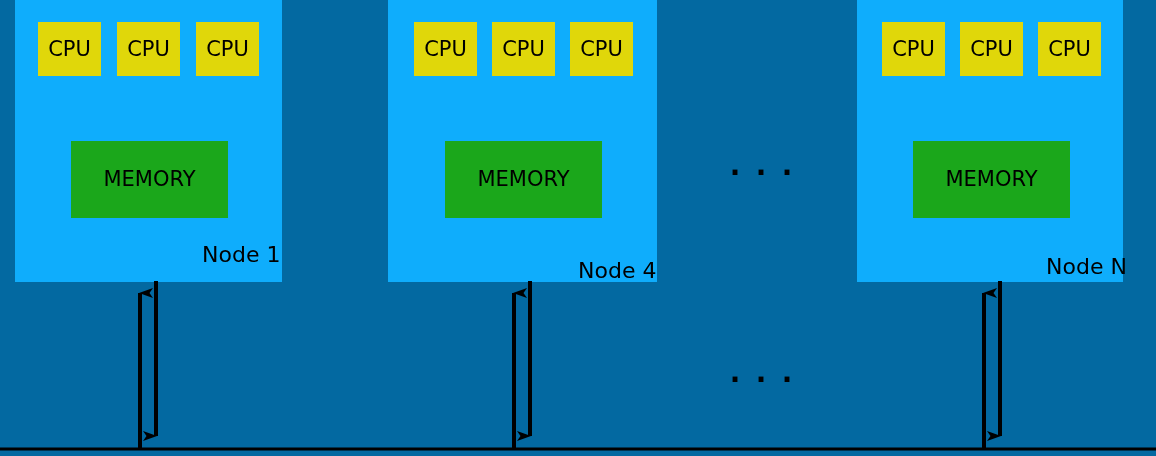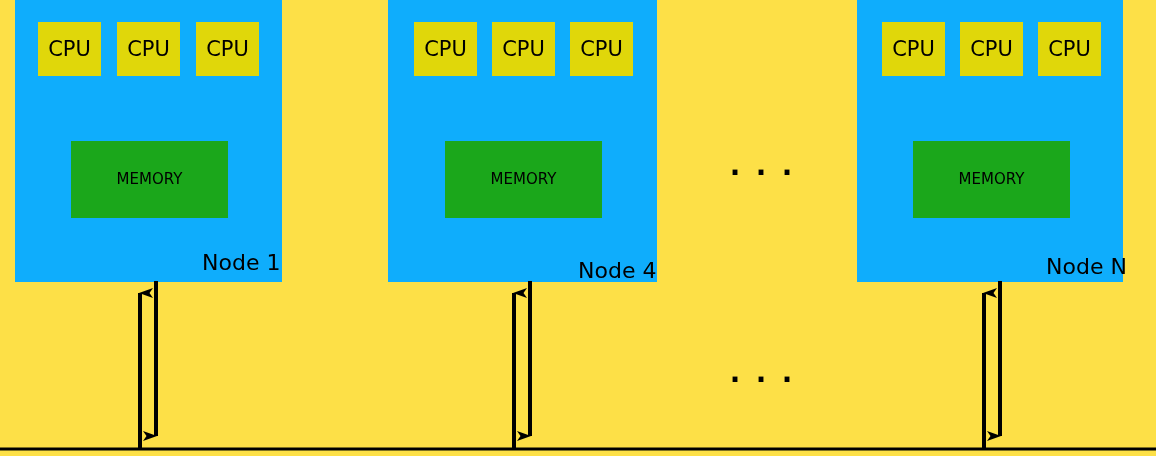--- a/index.html
+++ b/index.html
@@ -29,21 +29,21 @@
     line-height: 1;
     display: flex;
     align-items: center;
     justify-content: center;
     letter-spacing: 0px;
   }
   .memory {
     position: absolute;
     background: var(--mem-bg, #1ba71b);
     color: #000000;
-    font-size: 15px;
+    font-size: 21px;
     line-height: 1;
     display: flex;
     align-items: center;
     justify-content: center;
   }
   .node-label {
     position: absolute;
     color: #000000;
     font-size: 22px;
     line-height: 1;
@@ -64,36 +64,36 @@
     left: 0;
     top: 0;
     width: 1156px;
     height: 456px;
     pointer-events: none;
   }
 </style>
 </head>
 <body>
 
-<div id="canvas" style="background: #fde047;">
+<div id="canvas" style="background: #0369a1;">
 
   <div class="node" style="left:15px; top:0px; width:267px; height:282px; --node-bg:#0fadfc;">
     <div class="cpu" style="left: 23px; top: 22px; width: 63px; height: 54px; background: rgb(224, 215, 10);">
       <span>CPU</span>
     </div>
     <div class="cpu" style="left: 102px; top: 22px; width: 63px; height: 54px; background: rgb(224, 215, 10);">
       <span>CPU</span>
     </div>
     <div class="cpu" style="left: 181px; top: 22px; width: 63px; height: 54px; background: rgb(224, 215, 10);">
       <span>CPU</span>
     </div>
     <div class="memory" style="left: 56px; top: 141px; width: 157px; height: 77px; background: rgb(27, 167, 27);">
       <span>MEMORY</span>
     </div>
-    <div class="node-label" style="left: 187px; top: 252px; color: rgb(0, 0, 0);">Node 1</div>
+    <div class="node-label" style="left: 187px; top: 244px; color: rgb(0, 0, 0);">Node 1</div>
   </div>
 
   <div class="node" style="left:388px; top:0px; width:269px; height:282px; --node-bg:#0fadfc;">
     <div class="cpu" style="left: 26px; top: 22px; width: 63px; height: 54px; background: rgb(224, 215, 10);">
       <span>CPU</span>
     </div>
     <div class="cpu" style="left: 104px; top: 22px; width: 63px; height: 54px; background: rgb(224, 215, 10);">
       <span>CPU</span>
     </div>
     <div class="cpu" style="left: 182px; top: 22px; width: 63px; height: 54px; background: rgb(224, 215, 10);">

